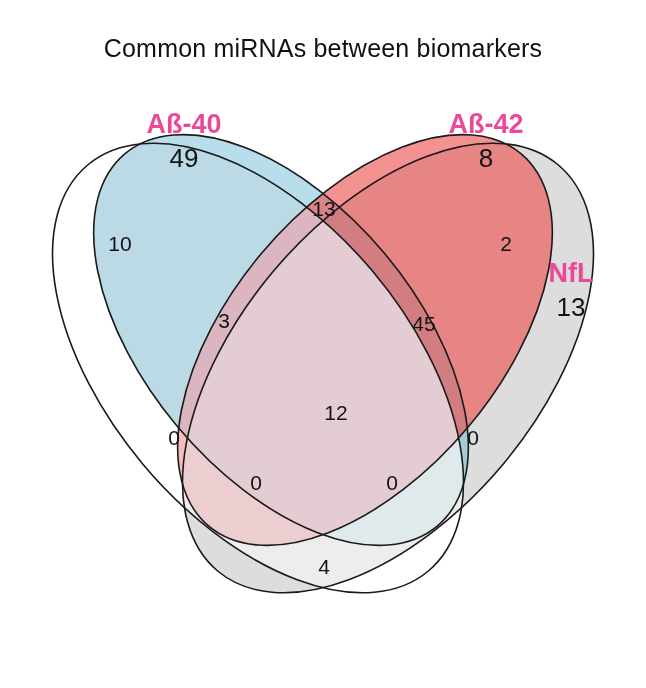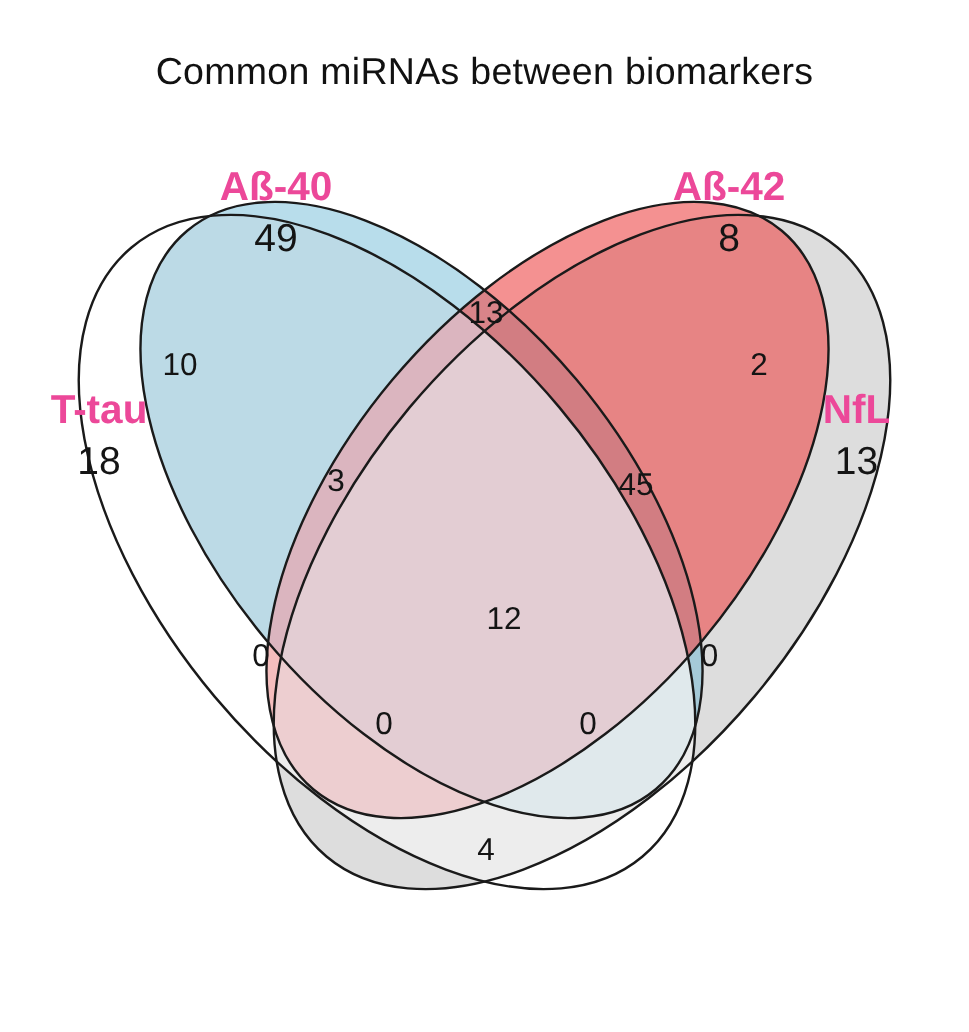--- a/index.html
+++ b/index.html
@@ -157,24 +157,20 @@
   </svg>
 
   <div class="set-label" style="left:184px; top:142px;">
     <span class="set-name">Aß-40</span>
     <span class="set-count">49</span>
   </div>
   <div class="set-label" style="left:473px; top:142px;margin-left:13px;">
     <span class="set-name">Aß-42</span>
     <span class="set-count">8</span>
   </div>
-  <div class="set-label" style="left:66px; top:291px;">
-    <span class="set-name">T-tau</span>
-    <span class="set-count">18</span>
-  </div>
   <div class="set-label" style="left:571px; top:291px;text-align:center;">
     <span class="set-name">NfL</span>
     <span class="set-count">13</span>
   </div>
 
   <div class="region-count" style="left:324px; top:209px;">13</div>
   <div class="region-count" style="left:120px; top:244px;">10</div>
   <div class="region-count" style="left:506px; top:244px;">2</div>
   <div class="region-count" style="left:224px; top:321px;">3</div>
   <div class="region-count" style="left:424px; top:324px;">45</div>

